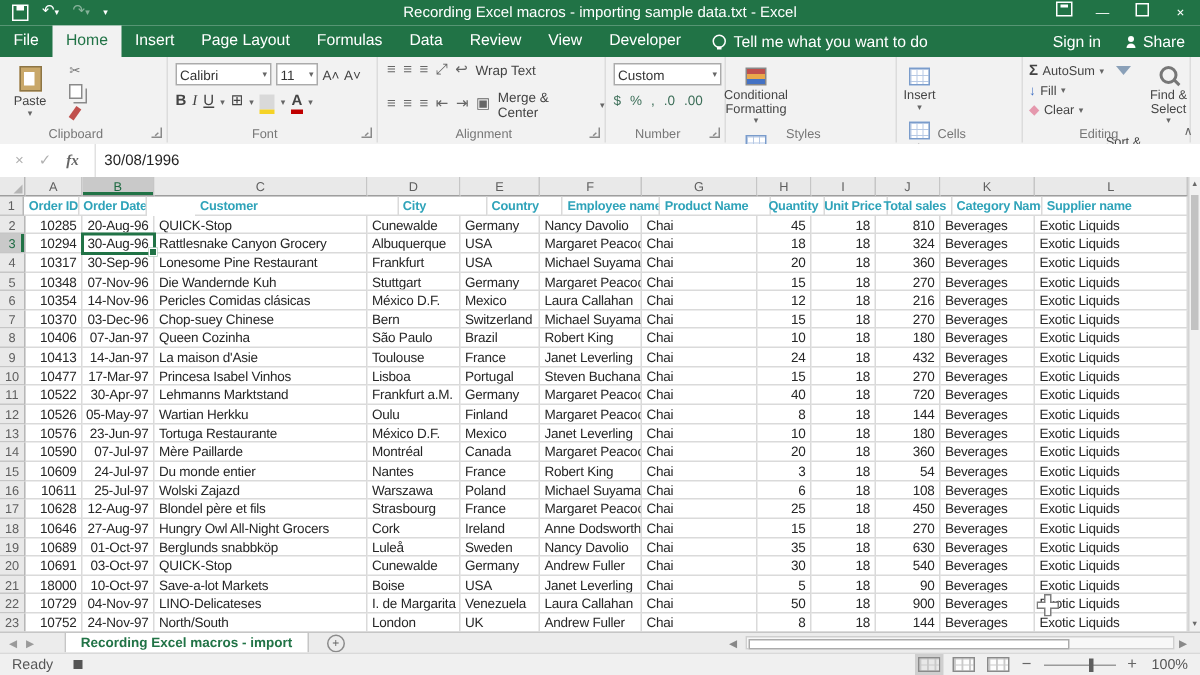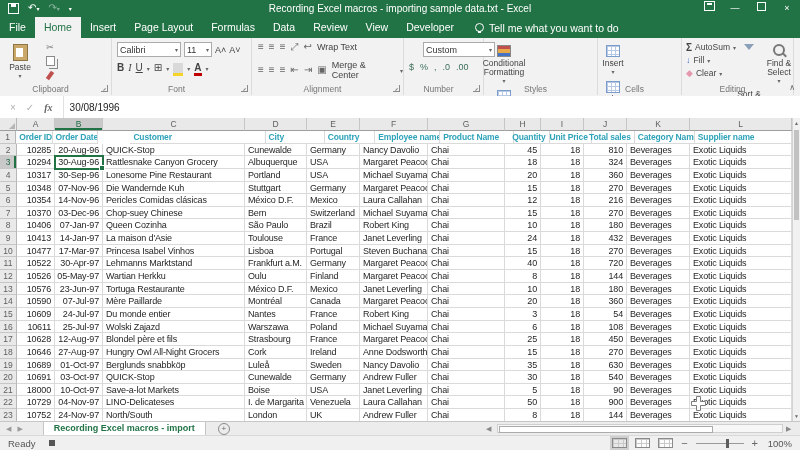--- a/index.html
+++ b/index.html
@@ -68,21 +68,21 @@
   .fillc{width:10px;height:10px;position:relative;background:#d9d9d9;}
   .fillc::after{content:"";position:absolute;left:0;bottom:-3px;width:10px;height:3px;background:#f5d327;}
   .fontc{position:relative;font-size:10px;font-weight:bold;line-height:10px;}
   .fontc i{position:absolute;left:0;bottom:-3px;width:8px;height:3px;background:#c00000;}
   .g-align{width:152px;}
   .arow1{position:absolute;left:6px;top:3px;display:flex;gap:5px;align-items:center;color:#666;}
   .arow2{position:absolute;left:6px;top:22px;display:flex;gap:5px;align-items:center;color:#666;}
   .alic{font-size:10px;line-height:12px;}
   .lbl9{font-size:9px;color:#444;}
   .g-num{width:80px;}
-  .numcombo{position:absolute;left:19px;top:4px;width:66px;}
+  .numcombo{position:absolute;left:5px;top:4px;width:66px;}
   .nrow{position:absolute;left:5px;top:24px;display:flex;gap:6px;align-items:center;font-size:9px;color:#3c6e58;}
   .g-styles{width:114px;}
   .g-cells{width:84px;}
   .g-edit{width:112px;}
   .bigrow{position:absolute;left:2px;top:3px;display:flex;flex-direction:column;}
   .sbtn{width:36px;}
   .cbtn{width:26px;}
   .ic-cf{width:12px;height:10px;background:linear-gradient(180deg,#c0504d 33%,#eaa84b 33%,#eaa84b 66%,#4472c4 66%);border:1px solid #888;margin-bottom:2px;}
   .ic-grid{width:12px;height:10px;border:1px solid #7a9ccb;margin-bottom:2px;
     background-image:linear-gradient(#b7c9e4 1px,transparent 1px),linear-gradient(90deg,#b7c9e4 1px,transparent 1px);
@@ -193,20 +193,27 @@
         <div class="tab">Formulas</div>
         <div class="tab">Data</div>
         <div class="tab">Review</div>
         <div class="tab">View</div>
         <div class="tab">Developer</div>
       </div>
     <div class="tellme">
       <span class="bulb"></span>
       <span>Tell me what you want to do</span>
     </div>
+    <div class="tabright">
+      <span>Sign in</span>
+      <span class="share">
+        <span class="person"></span>
+        <span>Share</span>
+      </span>
+    </div>
   </div>
 
   <div class="ribbon">
     <div class="rgroup g-clip">
       <div class="bigbtn paste">
         <span class="clipicon"></span>
         <span>Paste</span>
         <span class="car">▾</span>
       </div>
       <div class="ministack">
@@ -436,21 +443,21 @@
           <div class="cell r" style="width: 43px;">18</div>
           <div class="cell r" style="width: 43px;">324</div>
           <div class="cell l" style="width: 63px;">Beverages</div>
           <div class="cell l" style="width: 102px;">Exotic Liquids</div>
         </div>
         <div class="row">
           <div class="rowh">4</div>
           <div class="cell r" style="width: 38px;">10317</div>
           <div class="cell r" style="width: 48px;">30-Sep-96</div>
           <div class="cell l" style="width: 142px;">Lonesome Pine Restaurant</div>
-          <div class="cell l" style="width: 62px;">Portland</div>
+          <div class="cell l" style="width: 62px;">Frankfurt</div>
           <div class="cell l" style="width: 53px;">USA</div>
           <div class="cell l" style="width: 68px;">Michael Suyama</div>
           <div class="cell l" style="width: 77px;">Chai</div>
           <div class="cell r" style="width: 36px;">20</div>
           <div class="cell r" style="width: 43px;">18</div>
           <div class="cell r" style="width: 43px;">360</div>
           <div class="cell l" style="width: 63px;">Beverages</div>
           <div class="cell l" style="width: 102px;">Exotic Liquids</div>
         </div>
         <div class="row">

